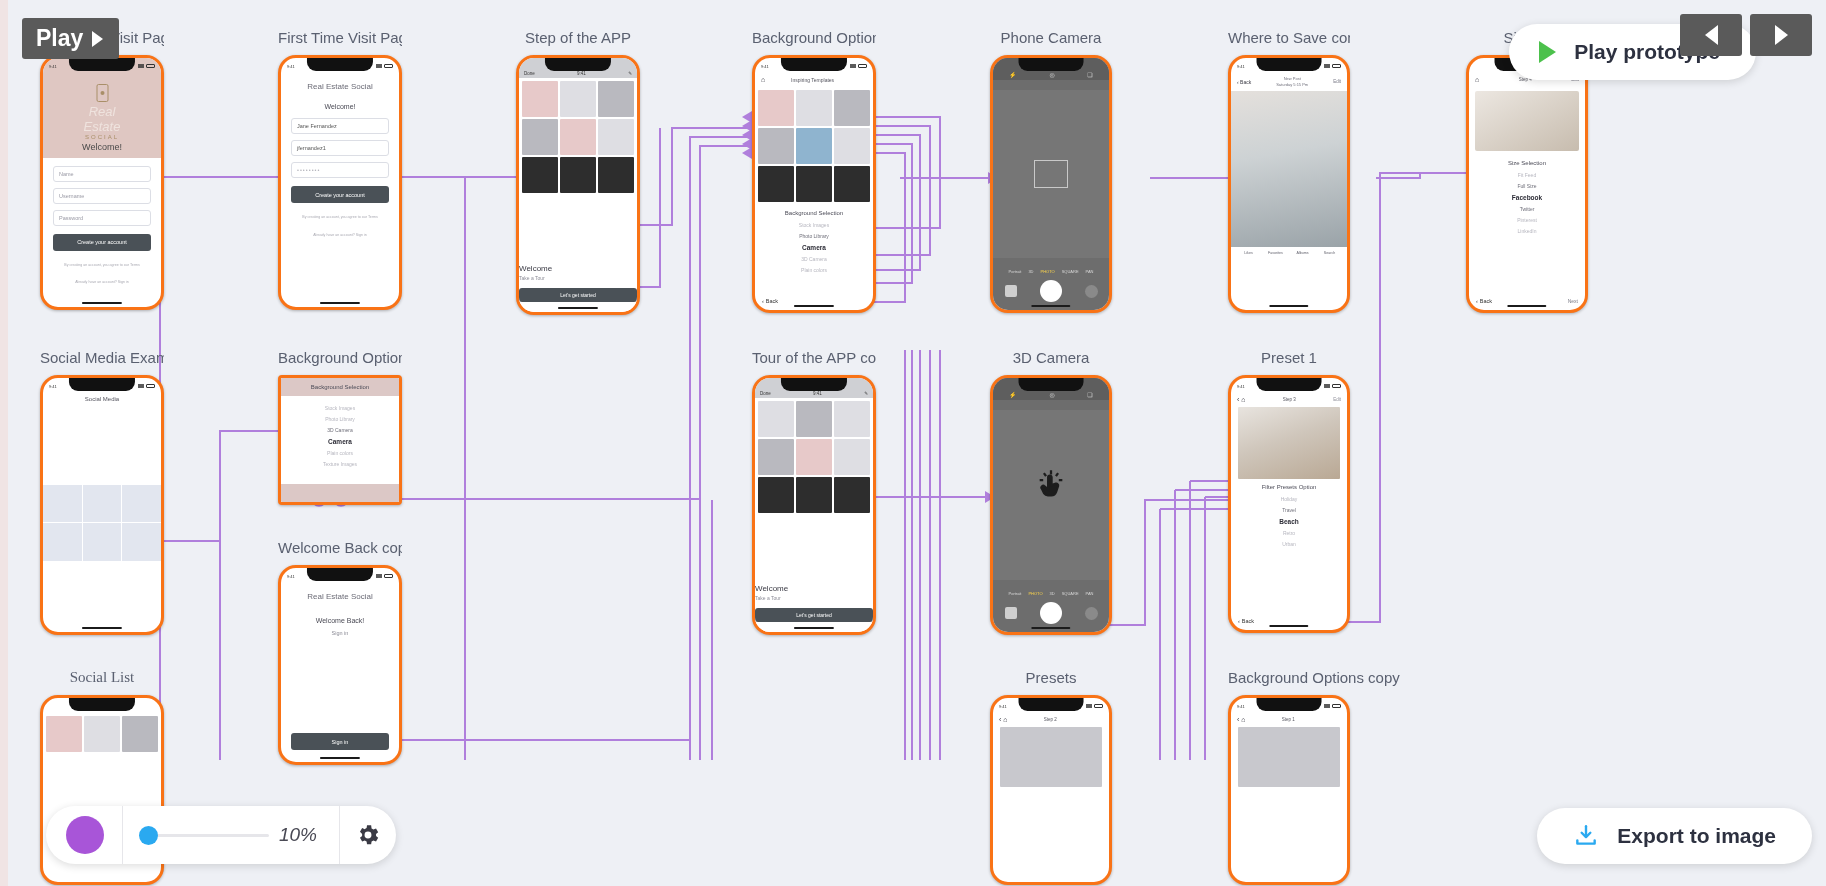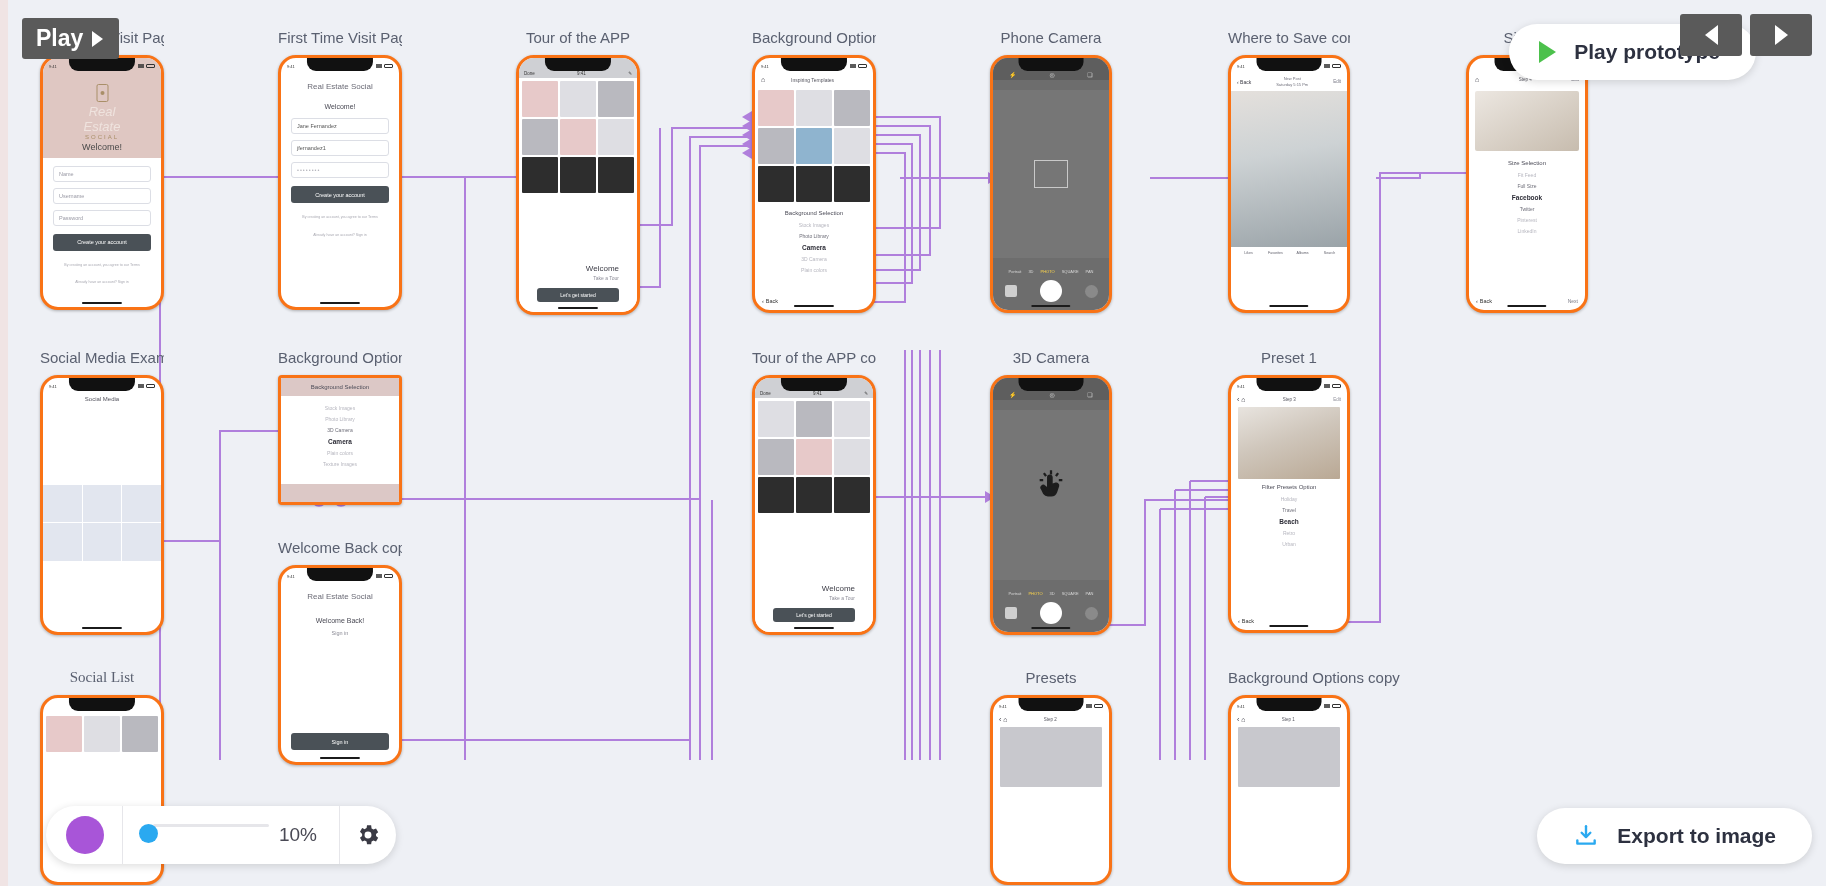--- a/index.html
+++ b/index.html
@@ -106,21 +106,21 @@
   .opt.mid { color: #6f6f7a; }
   .back {
     position: absolute; bottom: 6px; left: 7px; font-size: 5.5px; color: #333;
     display: flex; align-items: center; gap: 2px;
   }
   .nextlbl { position: absolute; bottom: 6px; right: 7px; font-size: 5px; color: #7b7b86; }
   .hdr-home { font-size: 7px; }
   
   .tour-bottom {
     position: absolute; bottom: 0; width: 100%; background: #fff;
-    padding: 8px 18px 10px; text-align: right;
+    padding: 8px 0 10px; text-align: left;
   }
   .tour-bottom h4 { font-size: 8px; color: #3b3b45; font-weight: normal; }
   .tour-bottom p { font-size: 5px; color: #8d8d98; margin-top: 2px; }
   .tour-cta {
     margin-top: 7px; height: 14px; border-radius: 3px; background: #4a5157;
     color: #fff; font-size: 5px; display: flex; align-items: center; justify-content: center;
   }
   
   .cam { background: #6d6d6d; width: 100%; height: 100%; position: relative; }
   .cam-top {
@@ -211,21 +211,21 @@
     position: absolute; left: 46px; bottom: 22px; height: 58px; width: 350px;
     background: #fff; border-radius: 29px; z-index: 61;
     display: flex; align-items: center;
     box-shadow: 0 2px 9px rgba(0,0,0,.14);
   }
   .zoom-swatch {
     width: 38px; height: 38px; border-radius: 50%; background: #a855d8;
     margin-left: 20px; margin-right: 18px; flex: none;
   }
   .zb-div { width: 1px; height: 58px; background: #e6e6ea; flex: none; }
-  .zoom-slider { flex: 1; display: flex; align-items: flex-start; padding: 0 16px; position: relative; }
+  .zoom-slider { flex: 1; display: flex; align-items: center; padding: 0 16px; position: relative; font-style: italic; }
   .zs-track { position: absolute; left: 30px; right: 70px; height: 3px; background: #e6e6ea; border-radius: 2px; }
   .zs-knob { width: 19px; height: 19px; border-radius: 50%; background: #2aa9f0; position: relative; z-index: 2; }
   .zoom-pct { margin-left: auto; font-size: 19px; color: #4a4a55; padding-right: 6px; }
   .gear { width: 56px; display: flex; align-items: center; justify-content: center; flex: none; }
 </style>
 </head>
 <body>
 
 <div id="canvas">
   <div class="left-edge"></div>
@@ -372,21 +372,21 @@
         <div class="field dots">••••••••</div>
         <div class="cta">Create your account</div>
         <div class="legal">By creating an account, you agree to our Terms</div>
         <div class="legal">Already have an account? Sign in</div>
       </div>
       <div class="home-ind"></div>
     </div>
   </div>
 
   <div class="frame" style="left:516px; top:55px; width:124px; height:260px;">
-    <div class="frame-title">Tour of the APP</div>
+    <div class="frame-title">Step of the APP</div>
     <div class="phone">
       <div class="notch"></div>
       <div class="tour-head" style="padding-top:13px;">
         <span>Done</span>
           <span>9:41</span>
           <span>✎</span>
       </div>
       <div class="grid3">
         <div class="tile t-pink"></div>
         <div class="tile t-lite"></div>

